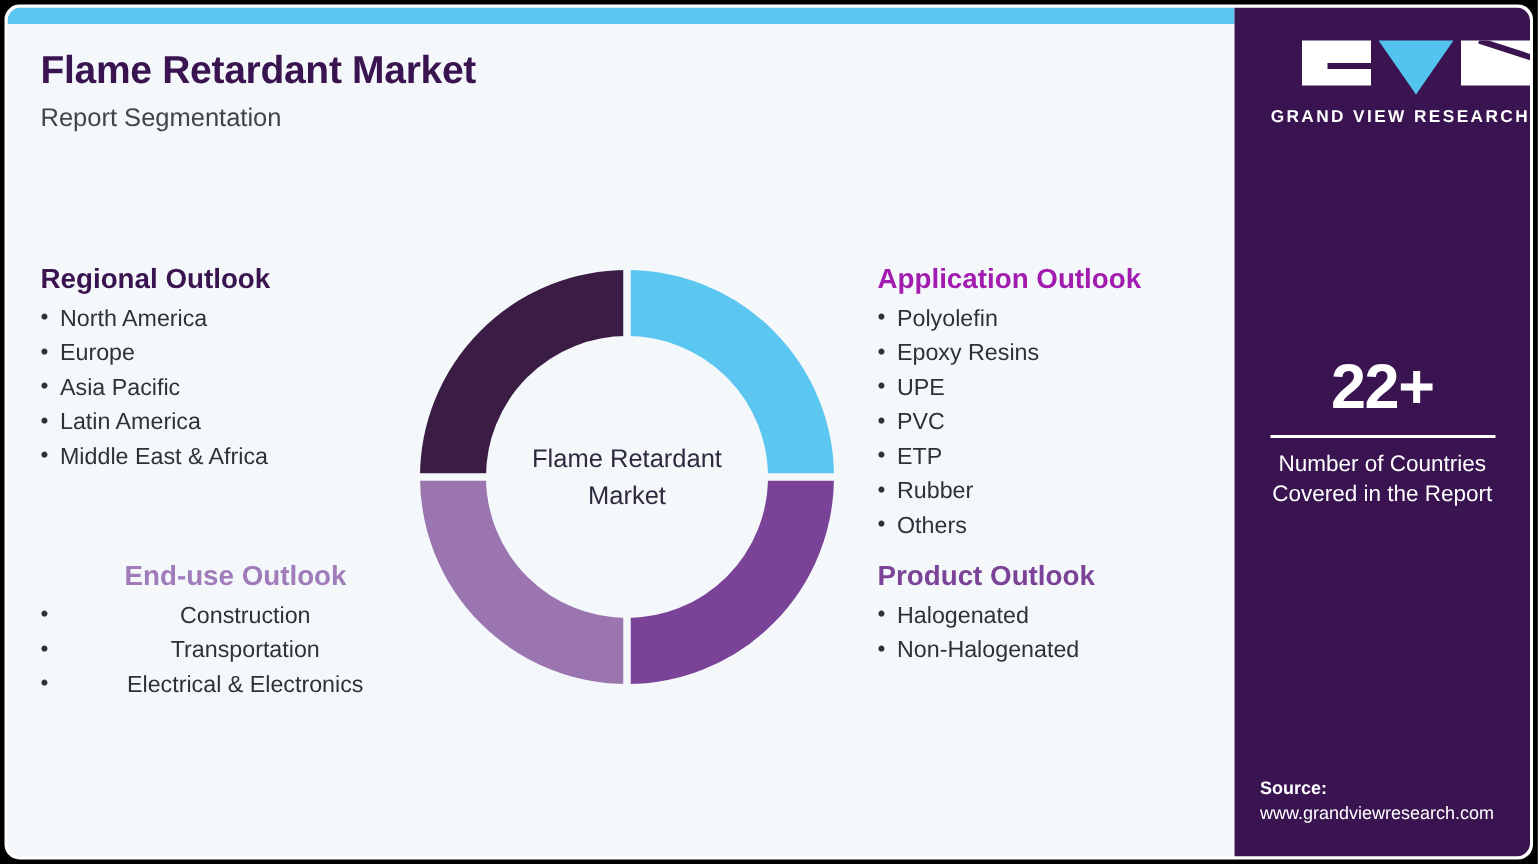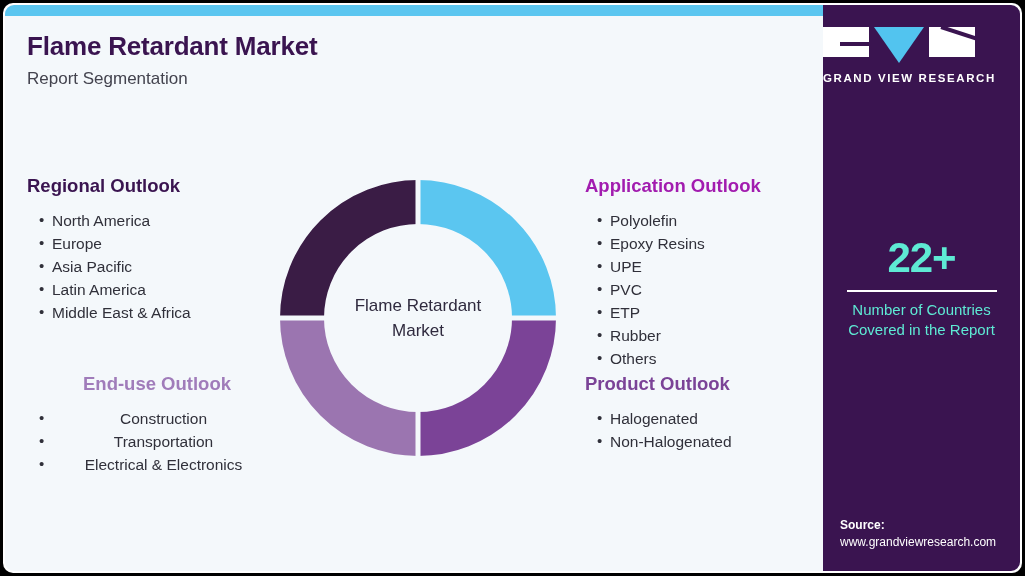--- a/index.html
+++ b/index.html
@@ -22,21 +22,21 @@
     position:absolute;left:0;top:0;width:818px;height:11px;background:#5bc6f0;
   }
 
   
   .rpanel{
     position:absolute;right:0;top:0;width:197px;height:566px;
     background:#3a1450;
   }
   .logo-wrap{
     position:absolute;left:0;top:22px;width:197px;
-    display:flex;flex-direction:column;align-items:flex-start;
+    display:flex;flex-direction:column;align-items:flex-end;
   }
   .logo-marks{display:flex;align-items:flex-start;gap:5px;}
   .gmark{
     position:relative;width:46px;height:30px;background:#ffffff;
   }
   .gmark:after{
     content:"";position:absolute;right:0;top:15px;width:29px;height:4px;background:#3a1450;
   }
   .vmark{
     width:0;height:0;border-left:25px solid transparent;border-right:25px solid transparent;
@@ -47,41 +47,41 @@
   }
   .rmark:after{
     content:"";position:absolute;right:-6px;top:11px;width:42px;height:4px;background:#3a1450;
     transform:rotate(18deg);transform-origin:right center;
   }
   .logo-text{
     margin-top:9px;color:#ffffff;font-size:11.5px;font-weight:bold;letter-spacing:1.6px;
   }
 
   .stat-wrap{
-    position:absolute;left:0;top:232px;width:197px;text-align:center;color:#5eead4;
+    position:absolute;left:0;top:232px;width:197px;text-align:center;color:#ffffff;
   }
   .stat-num{font-size:42px;font-weight:bold;line-height:1;letter-spacing:-1px;}
   .stat-rule{width:150px;height:1.5px;background:#ffffff;margin:11px auto 8px auto;}
   .stat-label{font-size:15px;line-height:20px;}
 
   .source{
     position:absolute;left:17px;bottom:20px;color:#ffffff;font-size:12px;line-height:17px;
   }
   .source-title{font-weight:bold;}
 
   
   .col{position:absolute;}
   .col-heading{
     font-size:18.5px;font-weight:bold;margin:0 0 4px 0;
   }
   .h-dark{color:#3a1450;}
   .h-cyan{color:#a21caf;}
   .h-lightpurple{color:#a07cba;}
   .h-purple{color:#7b4397;}
-  ul.seg{list-style:none;margin:12px;padding:0;}
+  ul.seg{list-style:none;margin:0;padding:0;}
   ul.seg li{
     font-size:15.5px;color:#30303a;line-height:23px;position:relative;padding-left:13px;
   }
   ul.seg li:before{
     content:"\2022";position:absolute;left:0;top:-1px;color:#30303a;font-size:15px;
   }
   .col-left-a{left:22px;top:170px;width:250px;}
   .col-left-b{left:22px;top:368px;width:260px;text-align:center;}
   .col-right-a{left:580px;top:170px;width:230px;}
   .col-right-b{left:580px;top:368px;width:230px;}

